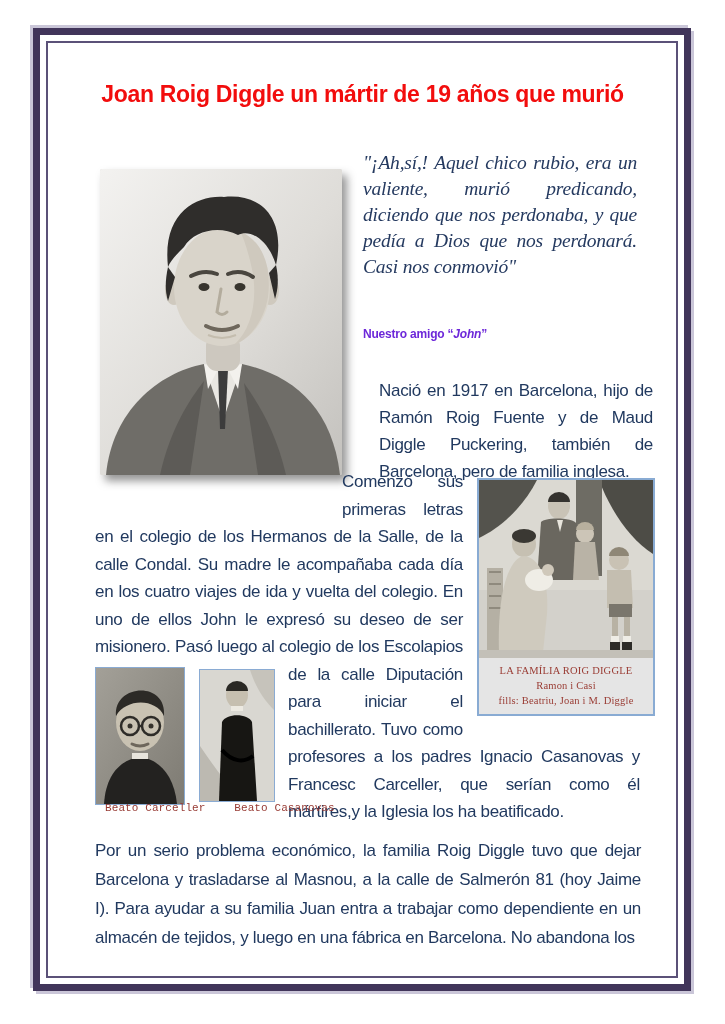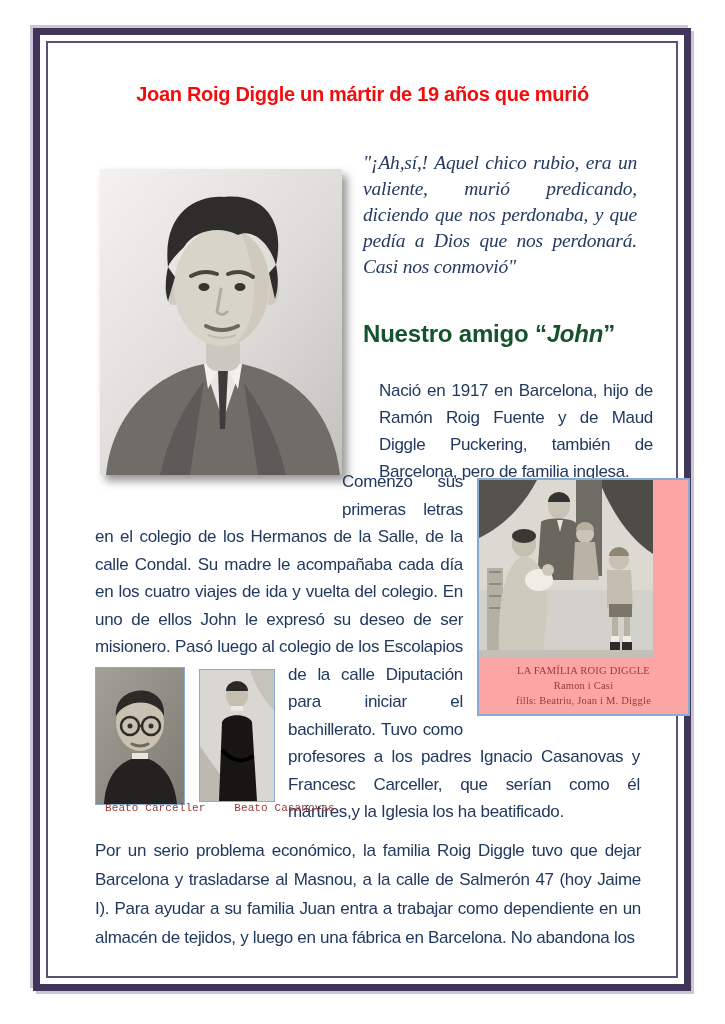--- a/index.html
+++ b/index.html
@@ -16,45 +16,45 @@
     pointer-events:none;
   }
   .frame-inner{
     position:absolute;top:41px;left:46px;right:47px;bottom:46px;
     border:2px solid #5b5178;
     pointer-events:none;
   }
   
   .title{
     position:absolute;top:80px;left:55px;right:55px;margin:0;
-    text-align:center;font-weight:bold;font-size:20px;line-height:28px;
+    text-align:center;font-weight:bold;font-size:23px;line-height:28px;
     letter-spacing:-0.3px;color:#f20d0d;
   }
   .title span{display:block;}
   
   .bodytext{color:#21395f;font-size:17px;letter-spacing:-0.3px;text-align:justify;}
   .quote{
     position:absolute;left:363px;top:150px;width:274px;margin:0;
     font-family:"Liberation Serif",serif;font-style:italic;
     font-size:19.5px;line-height:26px;color:#253a60;text-align:justify;
     letter-spacing:-0.2px;
   }
   .subhead{
     position:absolute;left:363px;top:322px;margin:0;
-    font-size:24px;line-height:24px;font-weight:bold;color:#14532d;letter-spacing:-0.2px;
+    font-size:12px;line-height:24px;font-weight:bold;color:#6d28d9;letter-spacing:-0.2px;
   }
   .subhead .hname{font-style:italic;}
   .birth{position:absolute;left:363px;top:361px;width:274px;margin:16px;line-height:27px;}
   .flowwrap{position:absolute;left:95px;top:468px;width:545px;line-height:27.5px;}
   .spacer-left{float:left;width:247px;height:53px;}
   
   .family-float{float:right;width:177px;height:259px;}
   .family-box{
-    display:block;box-sizing:border-box;width:213px;margin-top:10px;margin-left:14px;
-    border:2px solid #89abd3;background:#fca5a5;
+    display:block;box-sizing:border-box;width:178px;margin-top:10px;margin-left:14px;
+    border:2px solid #89abd3;background:#e5e5e5;
   }
   .family-box svg{display:block;width:174px;height:178px;}
   .family-caption{
     display:block;text-align:center;padding:5px 2px 6px 2px;
     font-family:"Liberation Serif",serif;color:#9a3c34;
     font-size:10.5px;line-height:15px;letter-spacing:0.2px;
   }
   .family-caption span{display:block;}
   
   .priests-float{float:left;margin:6px 12px 6px 0;width:181px;height:142px;}
@@ -194,13 +194,13 @@
         <rect x="31" y="36" width="12" height="5" fill="#ece9e1"></rect>
         <path d="M19,131 L22,52 C26,43 48,43 52,52 L57,131 Z" fill="#171613"></path>
         <path d="M22,80 C32,92 44,93 53,86" stroke="#000000" stroke-width="4" fill="none"></path>
       </svg></span></span><span>Diputación para iniciar el bachillerato. Tuvo como profesores a los padres Ignacio Casanovas y Francesc Carceller, que serían como él mártires,y la Iglesia los ha beatificado.</span></div>
 
 <div class="beato-captions">
   <span>Beato Carceller</span>
   <span>Beato Casanovas</span>
 </div>
 
-<p class="final bodytext">Por un serio problema económico, la familia Roig Diggle tuvo que dejar Barcelona y trasladarse al Masnou, a la calle de Salmerón 47 (hoy Jaime I). Para ayudar a su familia Juan entra a trabajar como dependiente en un almacén de tejidos, y luego en una fábrica en Barcelona. No abandona los</p>
+<p class="final bodytext">Por un serio problema económico, la familia Roig Diggle tuvo que dejar Barcelona y trasladarse al Masnou, a la calle de Salmerón 81 (hoy Jaime I). Para ayudar a su familia Juan entra a trabajar como dependiente en un almacén de tejidos, y luego en una fábrica en Barcelona. No abandona los</p>
 
 </body></html>

